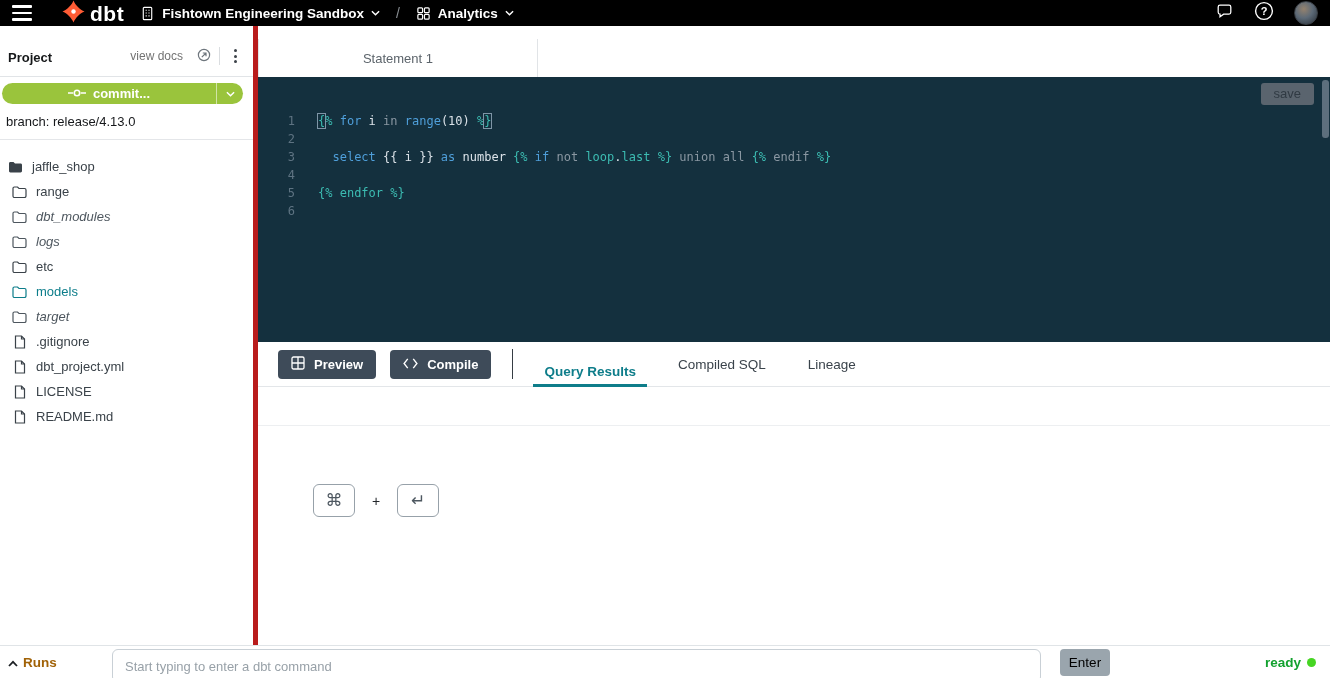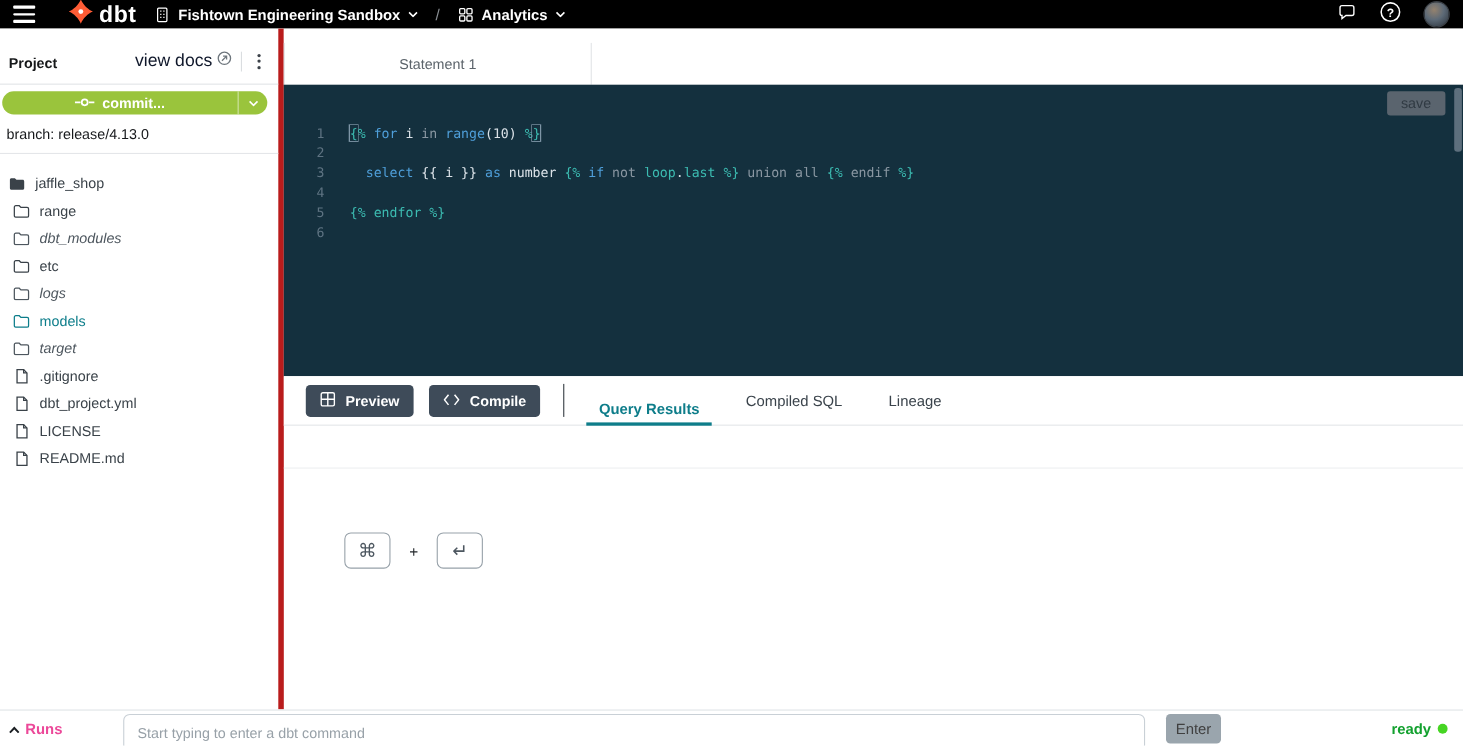--- a/index.html
+++ b/index.html
@@ -21,21 +21,21 @@
   .avatar { width:24px; height:24px; border-radius:50%; border:1px solid #3a3f45;
             background: radial-gradient(circle at 40% 32%, #94826e 0%, #5d6a77 45%, #272e36 100%); }
 
   
   .sidebar { position:absolute; left:0; top:26px; width:258px; height:619px; background:#fff;
              border-right:5px solid #b91c1c; }
   .side-header { position:absolute; left:0; top:0; width:100%; height:51px; border-bottom:1px solid #e1e4e7;
                  display:flex; align-items:flex-end; padding:0 10px 11px 8px; gap:7px; }
   .side-title { font-size:13px; font-weight:bold; color:#16181a; }
   .side-right { margin-left:auto; display:flex; align-items:center; gap:8px; }
-  .view-docs { font-size:16px; color:#0f172a; display:flex; align-items:center; gap:4px; cursor:pointer; }
+  .view-docs { font-size:12px; color:#737373; display:flex; align-items:center; gap:14px; cursor:pointer; }
   .side-sep { width:1px; height:18px; background:#dadde0; }
   .kebab { display:flex; flex-direction:column; gap:2.5px; padding:2px 6px; cursor:pointer; }
   .kebab i { width:3px; height:3px; border-radius:50%; background:#3c4249; }
 
   .commit-btn { position:absolute; left:2px; top:57px; width:241px; height:21px; border-radius:11px;
                 background:#9ac43c; display:flex; align-items:center; cursor:pointer; overflow:hidden; }
   .commit-main { flex:1; display:flex; align-items:center; justify-content:center; gap:7px;
                  color:#fff; font-size:13px; font-weight:bold; }
   .commit-caret { width:27px; align-self:stretch; border-left:1px solid rgba(255,255,255,.55);
                   display:flex; align-items:center; justify-content:center; }
@@ -92,27 +92,27 @@
   .shortcut { position:absolute; left:313px; top:484px; display:flex; align-items:center; gap:17px; }
   .keycap { min-width:42px; height:33px; border:1px solid #97a1a9; border-radius:6px; background:#fff;
             display:flex; align-items:center; justify-content:center; font-size:17px; color:#4d5760; padding:0 10px; }
   .plus { font-size:14px; color:#22262a; }
   .hint { position:absolute; left:313px; top:529px; font-style:italic; font-size:15px; color:#17191c; }
 
   
   .statusbar { position:absolute; left:0; top:645px; width:1330px; height:33px;
                border-top:1px solid #e0e4e7; background:#fff; }
   .runs { position:absolute; left:8px; top:0; height:33px; display:flex; align-items:center; gap:5px;
-          font-size:13.5px; font-weight:bold; color:#ec4899; cursor:pointer; }
+          font-size:13.5px; font-weight:bold; color:#a16207; cursor:pointer; }
   .cmd-input { position:absolute; left:112px; top:3px; width:929px; height:26px;
                border:1px solid #c9d0d6; border-radius:6px; padding:16px 12px; font-size:13px; color:#333;
                outline:none; font-family:inherit; }
   .cmd-input::placeholder { color:#98a1a8; }
   .enter-btn { position:absolute; left:1060px; top:3px; width:50px; height:27px; background:#9aa5ad;
-               color:#404040; border-radius:4px; border:none; font-size:13.5px; cursor:pointer;
+               color:#000000; border-radius:4px; border:none; font-size:13.5px; cursor:pointer;
                display:flex; align-items:center; justify-content:center; font-family:inherit;text-align:center; }
   .ready { position:absolute; right:14px; top:0; height:33px; display:flex; align-items:center; gap:6px;
            font-size:13.5px; font-weight:bold; color:#13a12f; }
   .ready-dot { width:9px; height:9px; border-radius:50%; background:#46d523; }
 </style>
 </head>
 <body>
 
 <div class="app">
 
@@ -239,35 +239,35 @@
           <span>range</span>
         </div>
         <div class="tree-row level-1 style-italic">
           <span class="tree-icon">
             <svg width="15" height="12" viewBox="0 0 15 12">
               <path d="M1 2.4C1 1.6 1.6 1 2.4 1h3.1L7 2.5h5.6c.8 0 1.4.6 1.4 1.4v6.2c0 .8-.6 1.4-1.4 1.4H2.4C1.6 11.5 1 10.9 1 10.1Z" fill="none" stroke="currentColor" stroke-width="1.2"></path>
             </svg>
           </span>
           <span>dbt_modules</span>
         </div>
+        <div class="tree-row level-1 style-italic">
+          <span class="tree-icon">
+            <svg width="15" height="12" viewBox="0 0 15 12">
+              <path d="M1 2.4C1 1.6 1.6 1 2.4 1h3.1L7 2.5h5.6c.8 0 1.4.6 1.4 1.4v6.2c0 .8-.6 1.4-1.4 1.4H2.4C1.6 11.5 1 10.9 1 10.1Z" fill="none" stroke="currentColor" stroke-width="1.2"></path>
+            </svg>
+          </span>
+          <span>logs</span>
+        </div>
         <div class="tree-row level-1 style-normal">
           <span class="tree-icon">
             <svg width="15" height="12" viewBox="0 0 15 12">
               <path d="M1 2.4C1 1.6 1.6 1 2.4 1h3.1L7 2.5h5.6c.8 0 1.4.6 1.4 1.4v6.2c0 .8-.6 1.4-1.4 1.4H2.4C1.6 11.5 1 10.9 1 10.1Z" fill="none" stroke="currentColor" stroke-width="1.2"></path>
             </svg>
           </span>
           <span>etc</span>
-        </div>
-        <div class="tree-row level-1 style-italic">
-          <span class="tree-icon">
-            <svg width="15" height="12" viewBox="0 0 15 12">
-              <path d="M1 2.4C1 1.6 1.6 1 2.4 1h3.1L7 2.5h5.6c.8 0 1.4.6 1.4 1.4v6.2c0 .8-.6 1.4-1.4 1.4H2.4C1.6 11.5 1 10.9 1 10.1Z" fill="none" stroke="currentColor" stroke-width="1.2"></path>
-            </svg>
-          </span>
-          <span>logs</span>
         </div>
         <div class="tree-row level-1 style-active">
           <span class="tree-icon">
             <svg width="15" height="12" viewBox="0 0 15 12">
               <path d="M1 2.4C1 1.6 1.6 1 2.4 1h3.1L7 2.5h5.6c.8 0 1.4.6 1.4 1.4v6.2c0 .8-.6 1.4-1.4 1.4H2.4C1.6 11.5 1 10.9 1 10.1Z" fill="none" stroke="currentColor" stroke-width="1.2"></path>
             </svg>
           </span>
           <span>models</span>
         </div>
         <div class="tree-row level-1 style-italic">

